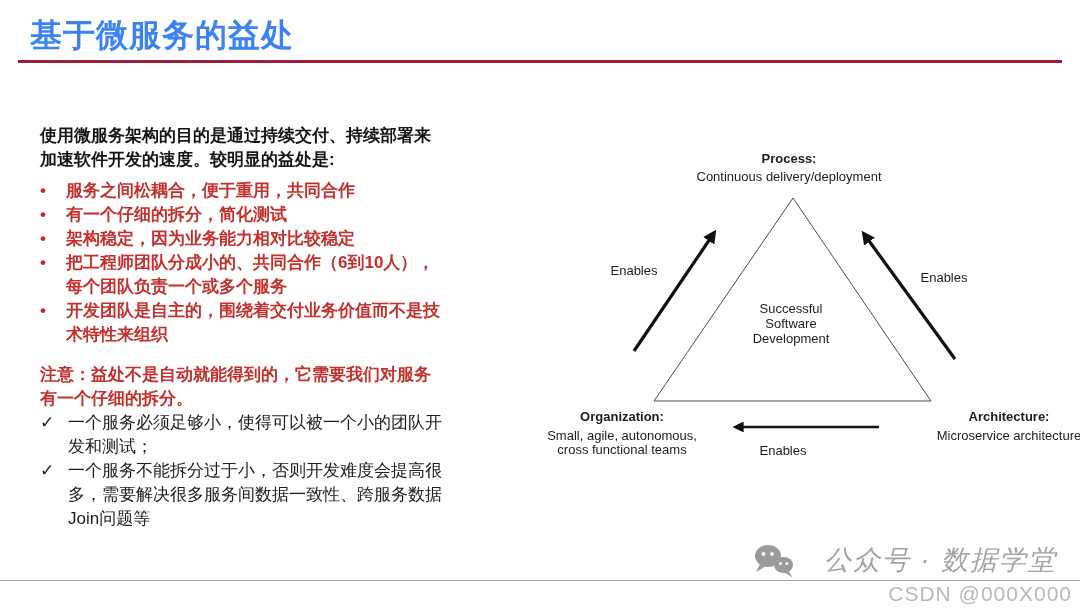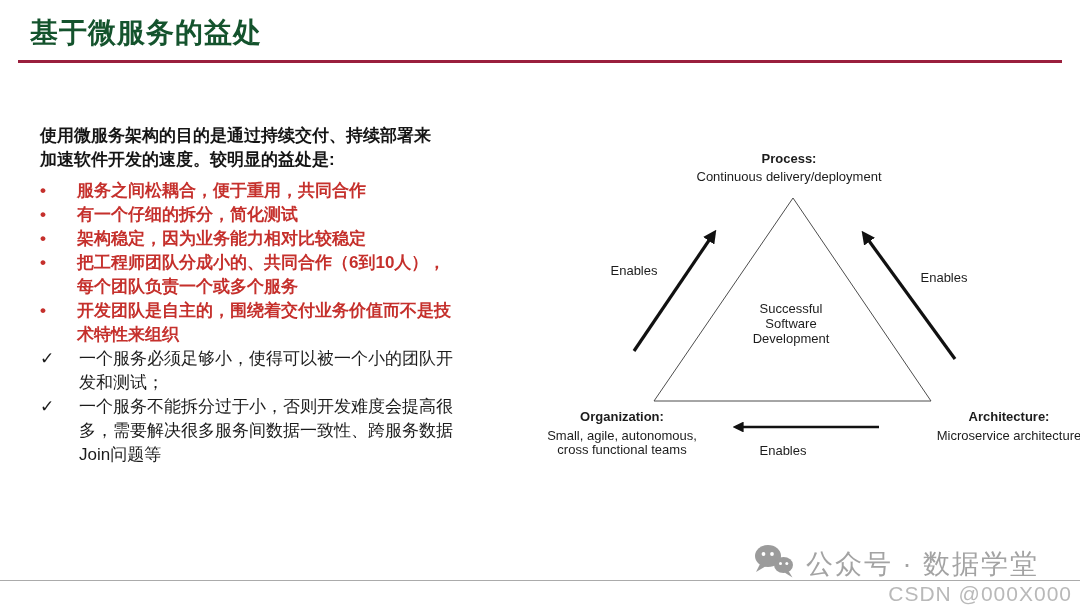--- a/index.html
+++ b/index.html
@@ -4,59 +4,59 @@
 <style>
   html,body { margin:0; padding:0; background:#e8e8e8; }
   .slide {
     position:relative; width:1080px; height:608px; margin:0 auto;
     background:#ffffff; overflow:hidden;
     font-family:"Liberation Sans","DejaVu Sans",sans-serif;
     color:#1b1b1b;
   }
   .page-title {
     position:absolute; left:30px; top:14px; margin:0;
-    font-size:28px; font-weight:700; color:#14532d; letter-spacing:1px;
+    font-size:32px; font-weight:700; color:#3b82f6; letter-spacing:1px;
   }
   .title-rule {
     position:absolute; left:18px; top:60px; width:1044px; height:3px;
     background:#9a1f3d;
   }
   .content {
     position:absolute; left:40px; top:124px; width:502px;
     font-size:17px; line-height:24px;
   }
   .intro {
     margin:0 0 7px 0; font-weight:700; color:#151515; white-space:pre-line;
   }
   ul.plain { list-style:none; margin:0; padding:0; }
   .row { display:flex; align-items:flex-start; }
   .row .marker { flex:0 0 26px; width:26px; }
-  .row .txt { flex:1 1 auto; white-space:pre-line;margin-left:11px; }
+  .row .txt { flex:1 1 auto; white-space:pre-line; }
   .bullets .marker, .bullets .txt { color:#c5302c; font-weight:600; }
   .group2 { margin-top:27px; }
   .notice {
     margin:16px 0 0 0; color:#c5302c; font-weight:600; white-space:pre-line;
   }
   .notice .notice-label { font-weight:700; }
   .checks { margin-top:4px; color:#1b1b1b; }
   .checks .marker { flex:0 0 28px; width:28px; font-weight:400; }
   .diagram-svg { position:absolute; left:540px; top:140px; }
   .diagram-svg text {
     font-family:"Liberation Sans","DejaVu Sans",sans-serif;
     font-size:13px; fill:#1c1c1c;
   }
   .diagram-svg text.b { font-weight:700; }
   .wm-rule {
     position:absolute; left:0; top:580px; width:1080px; height:1px;
     background:#ababab;
   }
   .wm-account {
     position:absolute; left:752px; top:542px;
-    display:flex; align-items:center; gap:10px;
-    color:#a3a3a3; font-size:27px; letter-spacing:2px;
+    display:flex; align-items:flex-start; gap:28px;
+    color:#a3a3a3; font-size:27px; letter-spacing:2px;font-style:italic;
   }
   .wm-csdn {
     position:absolute; right:8px; top:582px;
     color:#b9b9b9; font-size:21px; letter-spacing:1px;
   }
 </style>
 </head>
 <body>
 
 <div class="slide">
@@ -89,20 +89,22 @@
         <span class="txt">把工程师团队分成小的、共同合作（6到10人），
 每个团队负责一个或多个服务</span>
       </li>
       <li class="row">
         <span class="marker">•</span>
         <span class="txt">开发团队是自主的，围绕着交付业务价值而不是技
 术特性来组织</span>
       </li>
     </ul>
 
+    <p class="notice"><span class="notice-label">注意：</span><span>益处不是自动就能得到的，它需要我们对服务
+有一个仔细的拆分。</span></p>
 
     <ul class="plain checks">
       <li class="row">
         <span class="marker">✓</span>
         <span class="txt">一个服务必须足够小，使得可以被一个小的团队开
 发和测试；</span>
       </li>
       <li class="row">
         <span class="marker">✓</span>
         <span class="txt">一个服务不能拆分过于小，否则开发难度会提高很

